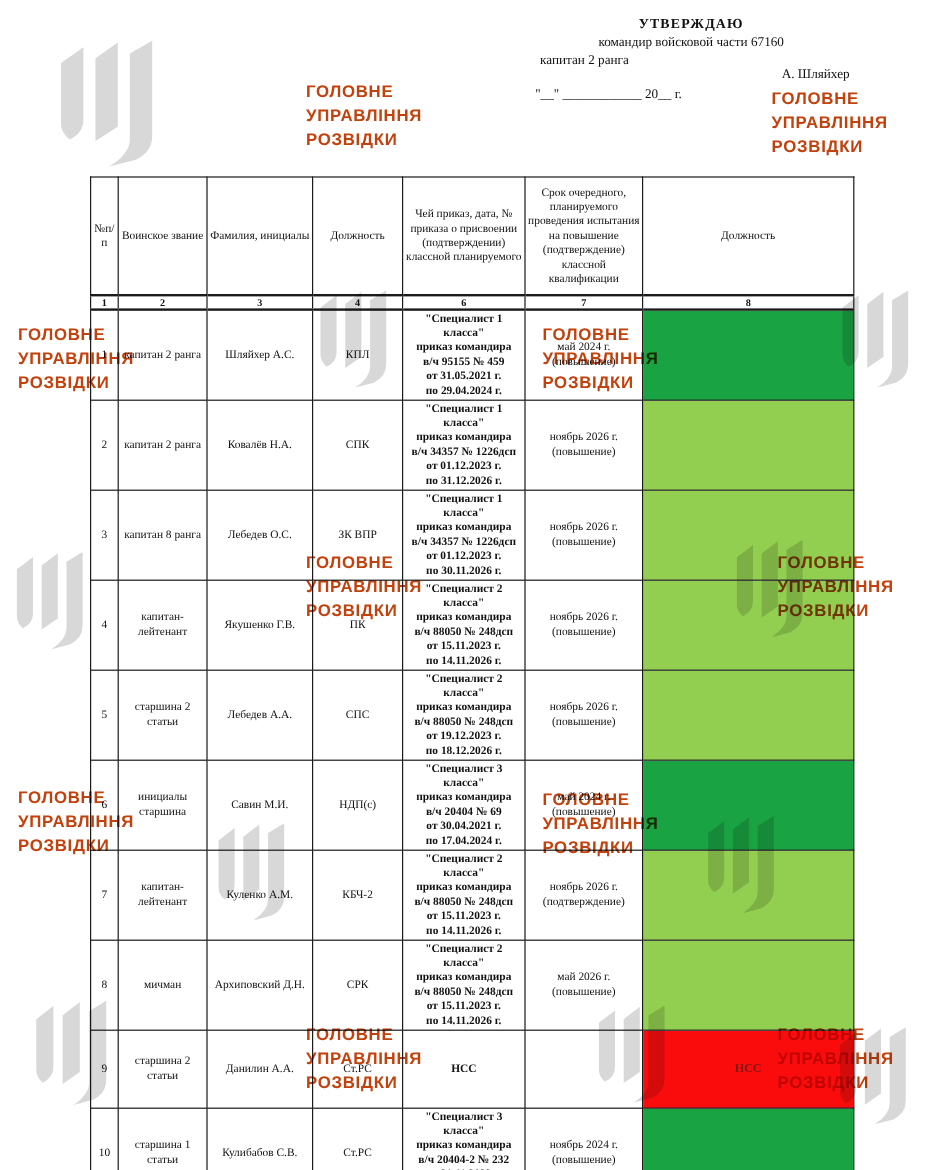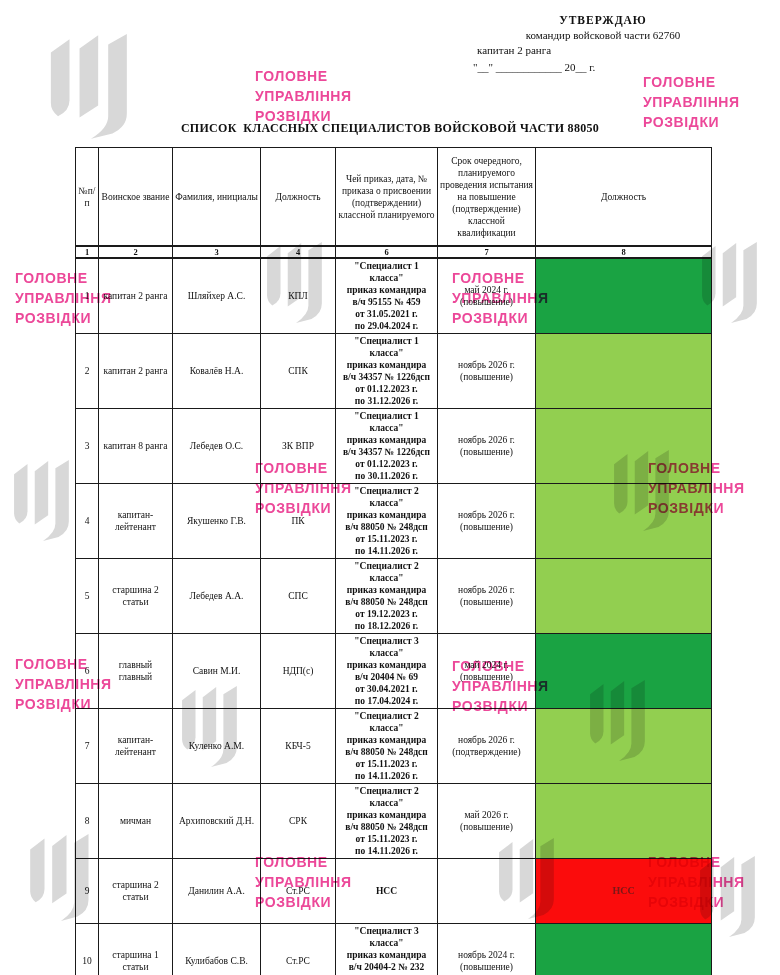--- a/index.html
+++ b/index.html
@@ -7,21 +7,21 @@
     position:relative;
     width:780px;height:975px;
     background:#ffffff;
     overflow:hidden;
     font-family:"Liberation Serif", serif;
     color:#111;
   }
   
   .approval{
     position:absolute; left:440px; top:14px; width:272px;
-    font-size:11px; line-height:13px; z-index:2;margin-left:27px;
+    font-size:11px; line-height:13px; z-index:2;
   }
   .approval .approve-title{font-weight:bold; text-align:center; letter-spacing:1px; font-size:11.5px;}
   .approval .commander-line{text-align:center; margin-top:2px;}
   .approval .rank-line{text-align:left; margin-top:2px; padding-left:10px;}
   .approval .commander-name{text-align:right; padding-right:4px; margin-top:-1px;}
   .approval .date-line{text-align:left; padding-left:6px; margin-top:4px;}
   
   .doc-title{
     position:absolute; left:0; top:121px; width:780px;
     text-align:center; font-weight:bold; font-size:12px;
@@ -45,43 +45,43 @@
     border-top:2px solid #1a1a1a; border-bottom:2px solid #1a1a1a;
   }
   td.cell-order{font-weight:bold; white-space:pre-line;}
   td.cell-term{white-space:pre-line;}
   td.cell-note{font-weight:bold; font-size:10px;}
   
   .wm-text{
     position:absolute; z-index:6; pointer-events:none;
     font-family:"Liberation Sans", sans-serif;
     font-weight:bold; font-size:14px; line-height:20px;
-    letter-spacing:0.6px; color:#ec4899;
+    letter-spacing:0.6px; color:#c2410c;
     mix-blend-mode:multiply; white-space:pre-line;
   }
   .wm-trident{
     position:absolute; z-index:6; pointer-events:none;
     mix-blend-mode:multiply;
   }
   .wm-trident svg{display:block; width:100%; height:100%;}
   .wm-trident path{fill:#d8d8d8;}
 </style>
 </head>
 <body>
 
 <div class="page">
 
   <div class="approval">
     <div class="approve-title">УТВЕРЖДАЮ</div>
-    <div class="commander-line">командир войсковой части 62760</div>
+    <div class="commander-line">командир войсковой части 67160</div>
     <div class="rank-line">капитан 2 ранга</div>
+    <div class="commander-name">А. Шляйхер</div>
     <div class="date-line">"__" ____________ 20__ г.</div>
   </div>
 
-  <div class="doc-title">СПИСОК  КЛАССНЫХ СПЕЦИАЛИСТОВ ВОЙСКОВОЙ ЧАСТИ 88050</div>
 
   <table class="spec">
     <colgroup>
       <col style="width:23px">
         <col style="width:74px">
         <col style="width:88px">
       <col style="width:75px">
         <col style="width:102px">
         <col style="width:98px">
       <col style="width:176px">
@@ -170,37 +170,37 @@
 приказ командира
 в/ч 88050 № 248дсп
 от 19.12.2023 г.
 по 18.12.2026 г.</td>
           <td class="cell-term">ноябрь 2026 г.
 (повышение)</td>
           <td class="cell-note" style="background: rgb(146, 207, 80);"></td>
         </tr>
         <tr style="height: 65px;">
           <td class="cell-num">6</td>
-          <td class="cell-rank">главный главный</td>
+          <td class="cell-rank">инициалы старшина</td>
           <td class="cell-name">Савин М.И.</td>
           <td class="cell-position">НДП(с)</td>
           <td class="cell-order">"Специалист 3 класса"
 приказ командира
 в/ч 20404 № 69
 от 30.04.2021 г.
 по 17.04.2024 г.</td>
           <td class="cell-term">май 2024 г.
 (повышение)</td>
           <td class="cell-note" style="background: rgb(26, 163, 67);"></td>
         </tr>
         <tr style="height: 65px;">
           <td class="cell-num">7</td>
           <td class="cell-rank">капитан-лейтенант</td>
           <td class="cell-name">Куленко А.М.</td>
-          <td class="cell-position">КБЧ-5</td>
+          <td class="cell-position">КБЧ-2</td>
           <td class="cell-order">"Специалист 2 класса"
 приказ командира
 в/ч 88050 № 248дсп
 от 15.11.2023 г.
 по 14.11.2026 г.</td>
           <td class="cell-term">ноябрь 2026 г.
 (подтверждение)</td>
           <td class="cell-note" style="background: rgb(146, 207, 80);"></td>
         </tr>
         <tr style="height: 55px;">

